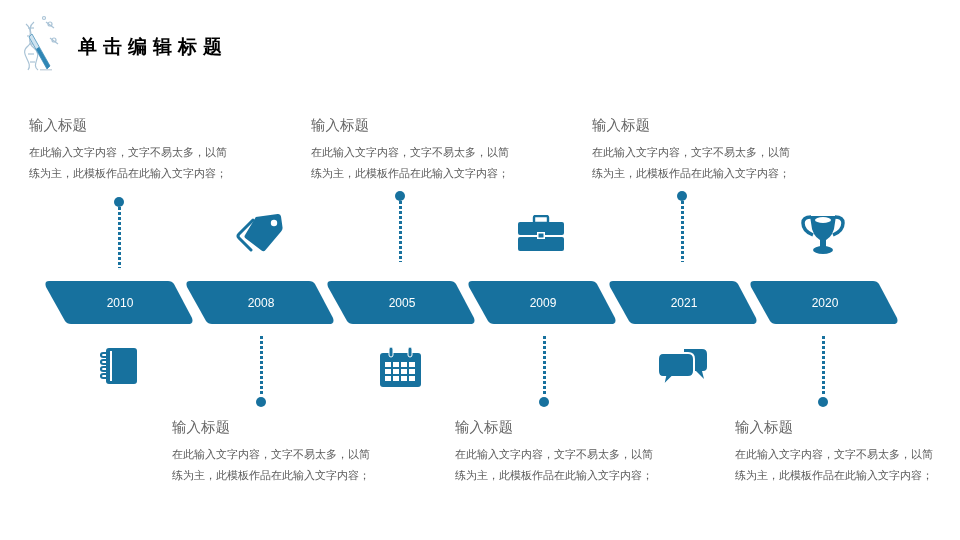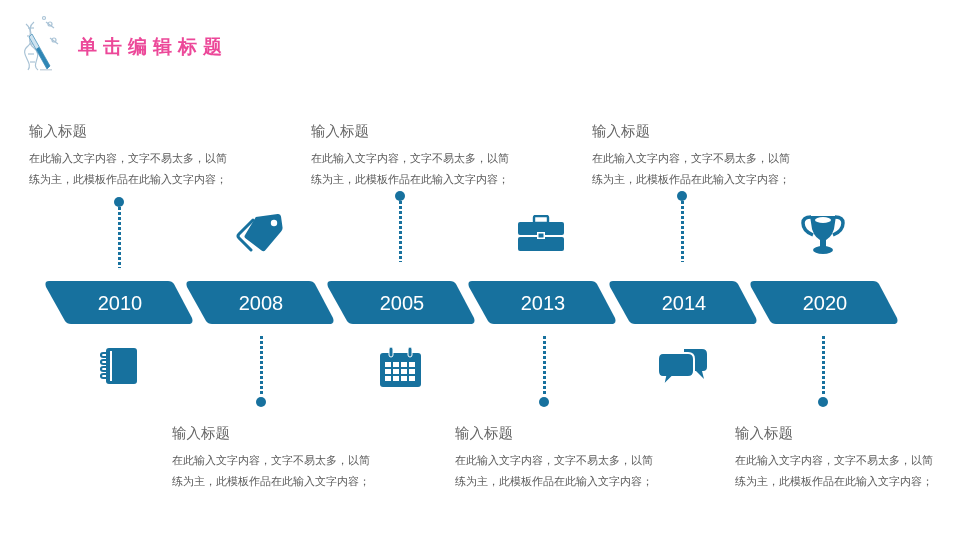--- a/index.html
+++ b/index.html
@@ -5,38 +5,38 @@
     html, body { margin: 0; padding: 0; }
     body {
       width: 960px; height: 540px; position: relative; overflow: hidden;
       background: #ffffff;
       font-family: "DejaVu Sans", "Liberation Sans", sans-serif;
     }
     .logo { position: absolute; left: 20px; top: 14px; width: 40px; height: 60px; }
     .page-title {
       position: absolute; left: 78px; top: 34px;
       font-size: 19px; font-weight: bold; letter-spacing: 6px;
-      color: #ec4899;
+      color: #000000;
     }
     .block { position: absolute; width: 240px; }
     .block .btitle {
-      font-size: 14.5px; color: #666666; height: 22px; line-height: 22px; margin-top: 6px;
+      font-size: 14.5px; color: #666666; height: 22px; line-height: 22px;
     }
     .block .bdesc {
       margin-top: 6px; font-size: 11px; color: #5a5a5a; line-height: 21px;
       white-space: nowrap;
     }
     .seg {
       position: absolute; top: 281px; width: 150px; height: 43px;
     }
     .seg svg { position: absolute; left: 0; top: 0; }
     .seg .year {
       position: absolute; left: 0; top: 0; width: 150px; height: 43px;
       line-height: 45px; text-align: center;
-      color: #ffffff; font-size: 20px;
+      color: #ffffff; font-size: 12px;
       font-family: "Liberation Sans", "DejaVu Sans", sans-serif;
     }
     .connector { position: absolute; width: 12px; }
     .connector .dot {
       position: absolute; left: 1px; width: 10px; height: 10px; border-radius: 50%;
       background: #17719e;
     }
     .connector .line {
       position: absolute; left: 5px; width: 3px;
       background-image: linear-gradient(#17719e 60%, transparent 60%);
@@ -147,27 +147,27 @@
 <div class="seg" style="left:327px;">
   <svg width="150" height="43" viewBox="0 0 150 43">
       <path d="M4 0 L123 0 Q127 0 129 3 L147 37 Q149 43 143 43 L26 43 Q22 43 20 40 L1 6 Q-1 0 4 0 Z" fill="#17719e"></path>
     </svg>
   <div class="year">2005</div>
 </div>
 <div class="seg" style="left:468px;">
   <svg width="150" height="43" viewBox="0 0 150 43">
       <path d="M4 0 L123 0 Q127 0 129 3 L147 37 Q149 43 143 43 L26 43 Q22 43 20 40 L1 6 Q-1 0 4 0 Z" fill="#17719e"></path>
     </svg>
-  <div class="year">2013</div>
+  <div class="year">2009</div>
 </div>
 <div class="seg" style="left:609px;">
   <svg width="150" height="43" viewBox="0 0 150 43">
       <path d="M4 0 L123 0 Q127 0 129 3 L147 37 Q149 43 143 43 L26 43 Q22 43 20 40 L1 6 Q-1 0 4 0 Z" fill="#17719e"></path>
     </svg>
-  <div class="year">2014</div>
+  <div class="year">2021</div>
 </div>
 <div class="seg" style="left:750px;">
   <svg width="150" height="43" viewBox="0 0 150 43">
       <path d="M4 0 L123 0 Q127 0 129 3 L147 37 Q149 43 143 43 L26 43 Q22 43 20 40 L1 6 Q-1 0 4 0 Z" fill="#17719e"></path>
     </svg>
   <div class="year">2020</div>
 </div>
 
 <div class="icon" style="left:100px; top:347px;">
   <svg width="38" height="38" viewBox="0 0 38 38">

